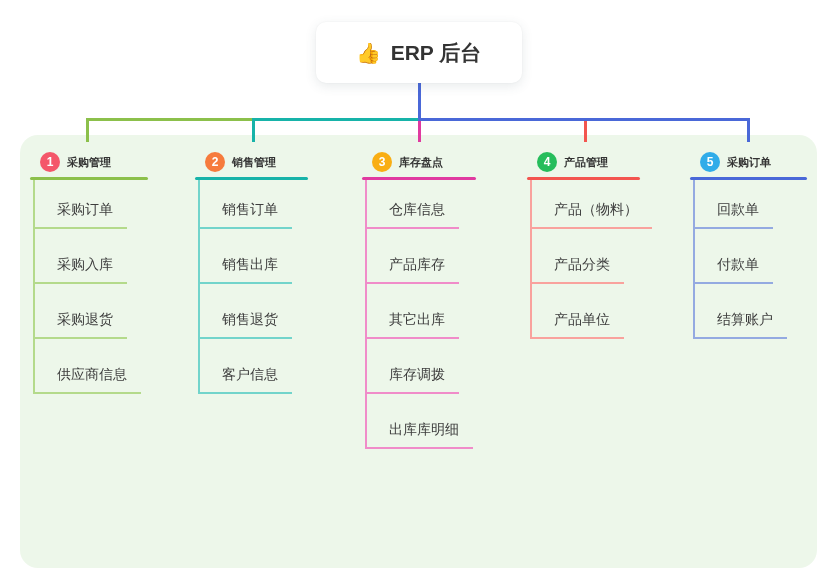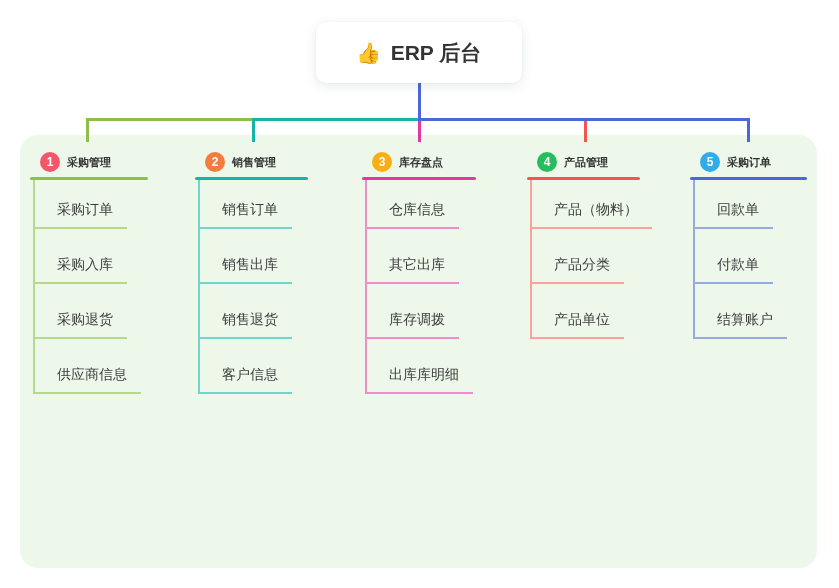--- a/index.html
+++ b/index.html
@@ -117,20 +117,23 @@
         <div class="branch-title">
           <span class="badge">3</span>
           <span class="branch-label">库存盘点</span>
         </div>
         <div class="title-underline" style="width: 114px;"></div>
         <div class="children">
           <div class="child">
             <span class="u">仓库信息</span>
           </div>
           <div class="child">
+            <span class="u">产品库存</span>
+          </div>
+          <div class="child">
             <span class="u">其它出库</span>
           </div>
           <div class="child">
             <span class="u">库存调拨</span>
           </div>
           <div class="child">
             <span class="u">出库库明细</span>
           </div>
         </div>
       </div>

